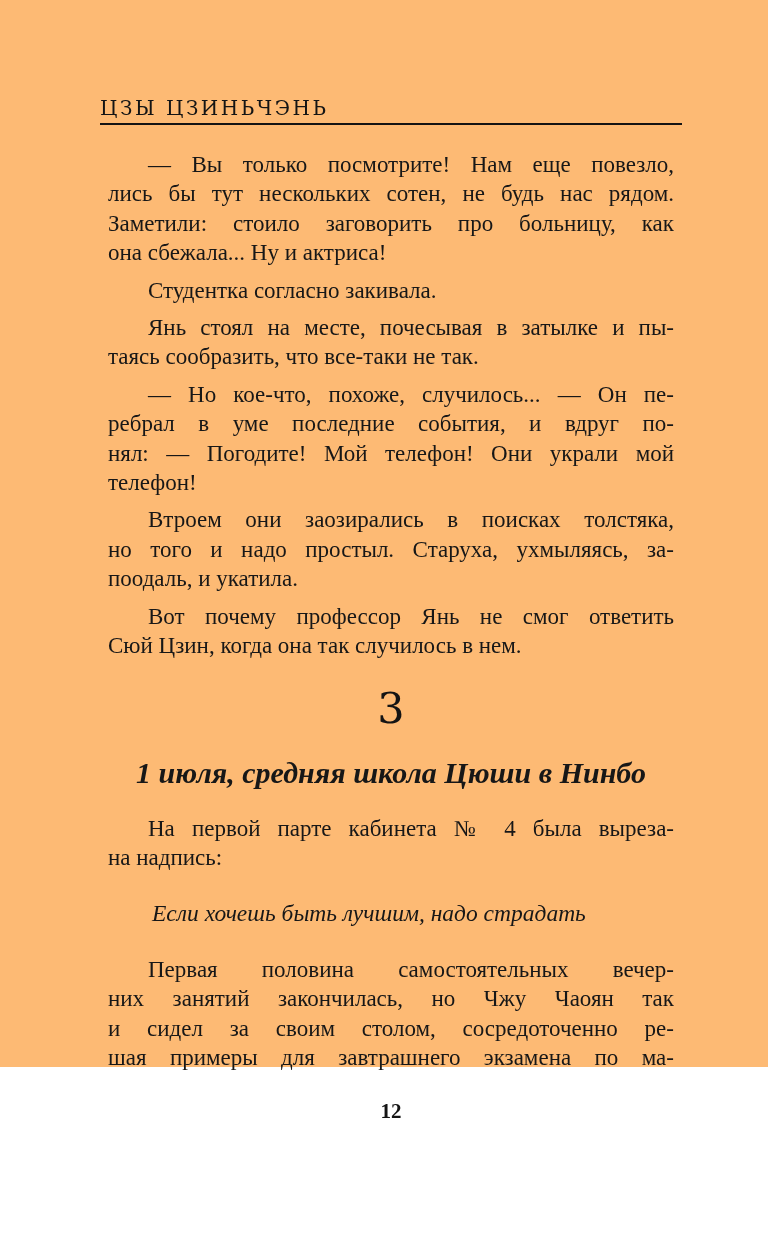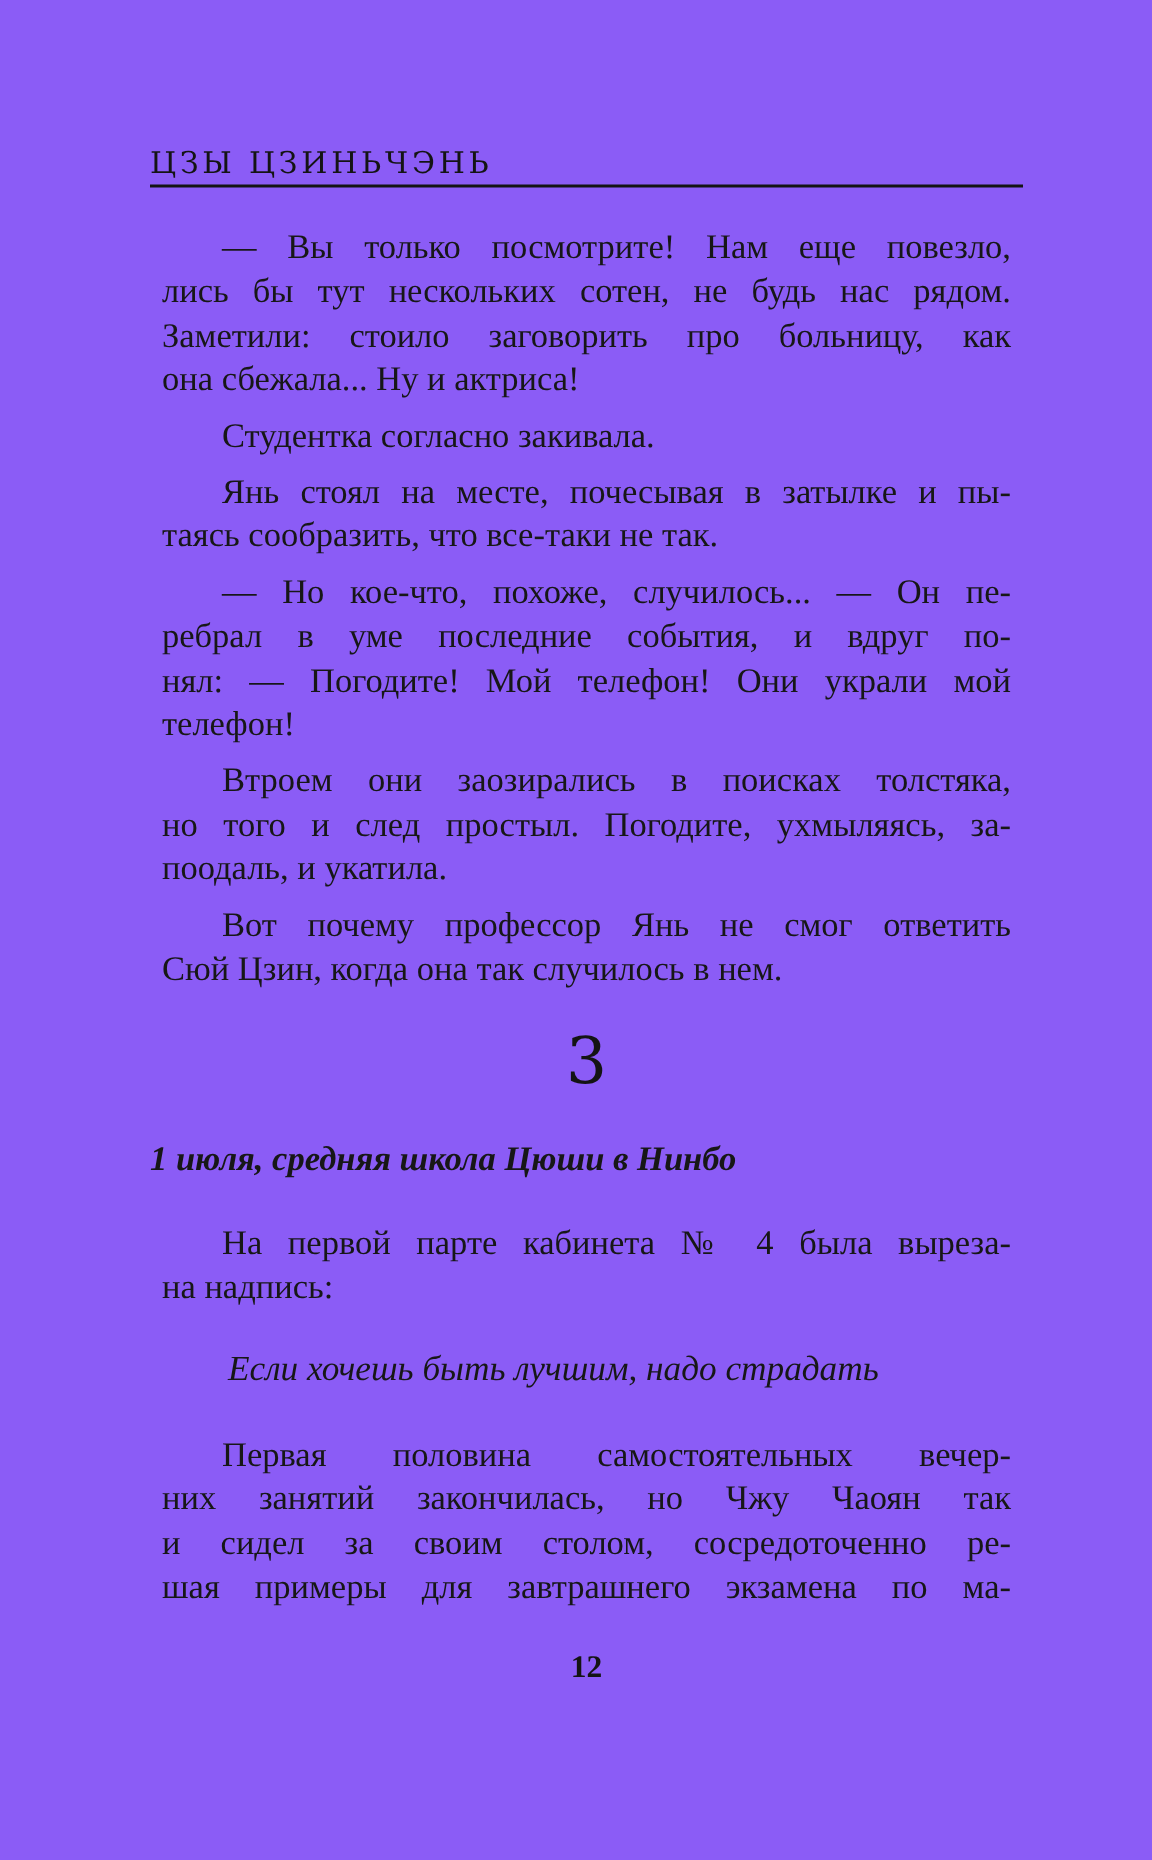--- a/index.html
+++ b/index.html
@@ -5,22 +5,22 @@
   html, body { margin: 0; padding: 0; }
   body {
     width: 768px; height: 1240px;
     background: #ffffff;
     font-family: "Liberation Serif", serif;
     color: #171717;
     overflow: hidden;
   }
   .page {
     position: relative;
-    width: 768px; height: 1240px;
-    background: #8b5cf6;
+    width: 768px; height: 1067px;
+    background: #fdba74;
   }
   .column {
     position: absolute;
     left: 100px; top: 96px;
     width: 582px;
   }
   
   .running-head {
     font-family: "DejaVu Serif", serif;
     font-size: 20px;
@@ -45,25 +45,25 @@
   .chapter-number {
     margin-top: 22px;
     font-family: "DejaVu Serif", serif;
     font-size: 43px;
     line-height: 50px;
     text-align: center;
     color: #141414;
   }
   .chapter-subtitle {
     margin-top: 25px;
-    font-size: 23px;
+    font-size: 30px;
     line-height: 29px;
     font-style: italic;
     font-weight: bold;
-    text-align: left;
+    text-align: center;
   }
   .after-chapter { margin-top: 27px; }
   .inscription {
     margin-top: 27px;
     font-size: 23.5px;
     line-height: 29.4px;
     font-style: italic;
     padding-left: 52px;
   }
   .closing { margin-top: 26px; }
@@ -107,21 +107,21 @@
 
       <div class="para">
         <div class="ln first j">— Но кое-что, похоже, случилось... — Он пе-</div>
         <div class="ln j">ребрал в уме последние события, и вдруг по-</div>
         <div class="ln j">нял: — Погодите! Мой телефон! Они украли мой</div>
         <div class="ln">телефон!</div>
       </div>
 
       <div class="para">
         <div class="ln first j">Втроем они заозирались в поисках толстяка,</div>
-        <div class="ln j">но того и след простыл. Погодите, ухмыляясь, за-</div>
+        <div class="ln j">но того и надо простыл. Старуха, ухмыляясь, за-</div>
         <div class="ln">поодаль, и укатила.</div>
       </div>
 
       <div class="para">
         <div class="ln first j">Вот почему профессор Янь не смог ответить</div>
         <div class="ln">Сюй Цзин, когда она так случилось в нем.</div>
       </div>
 
       <div class="chapter-number">3</div>
 

